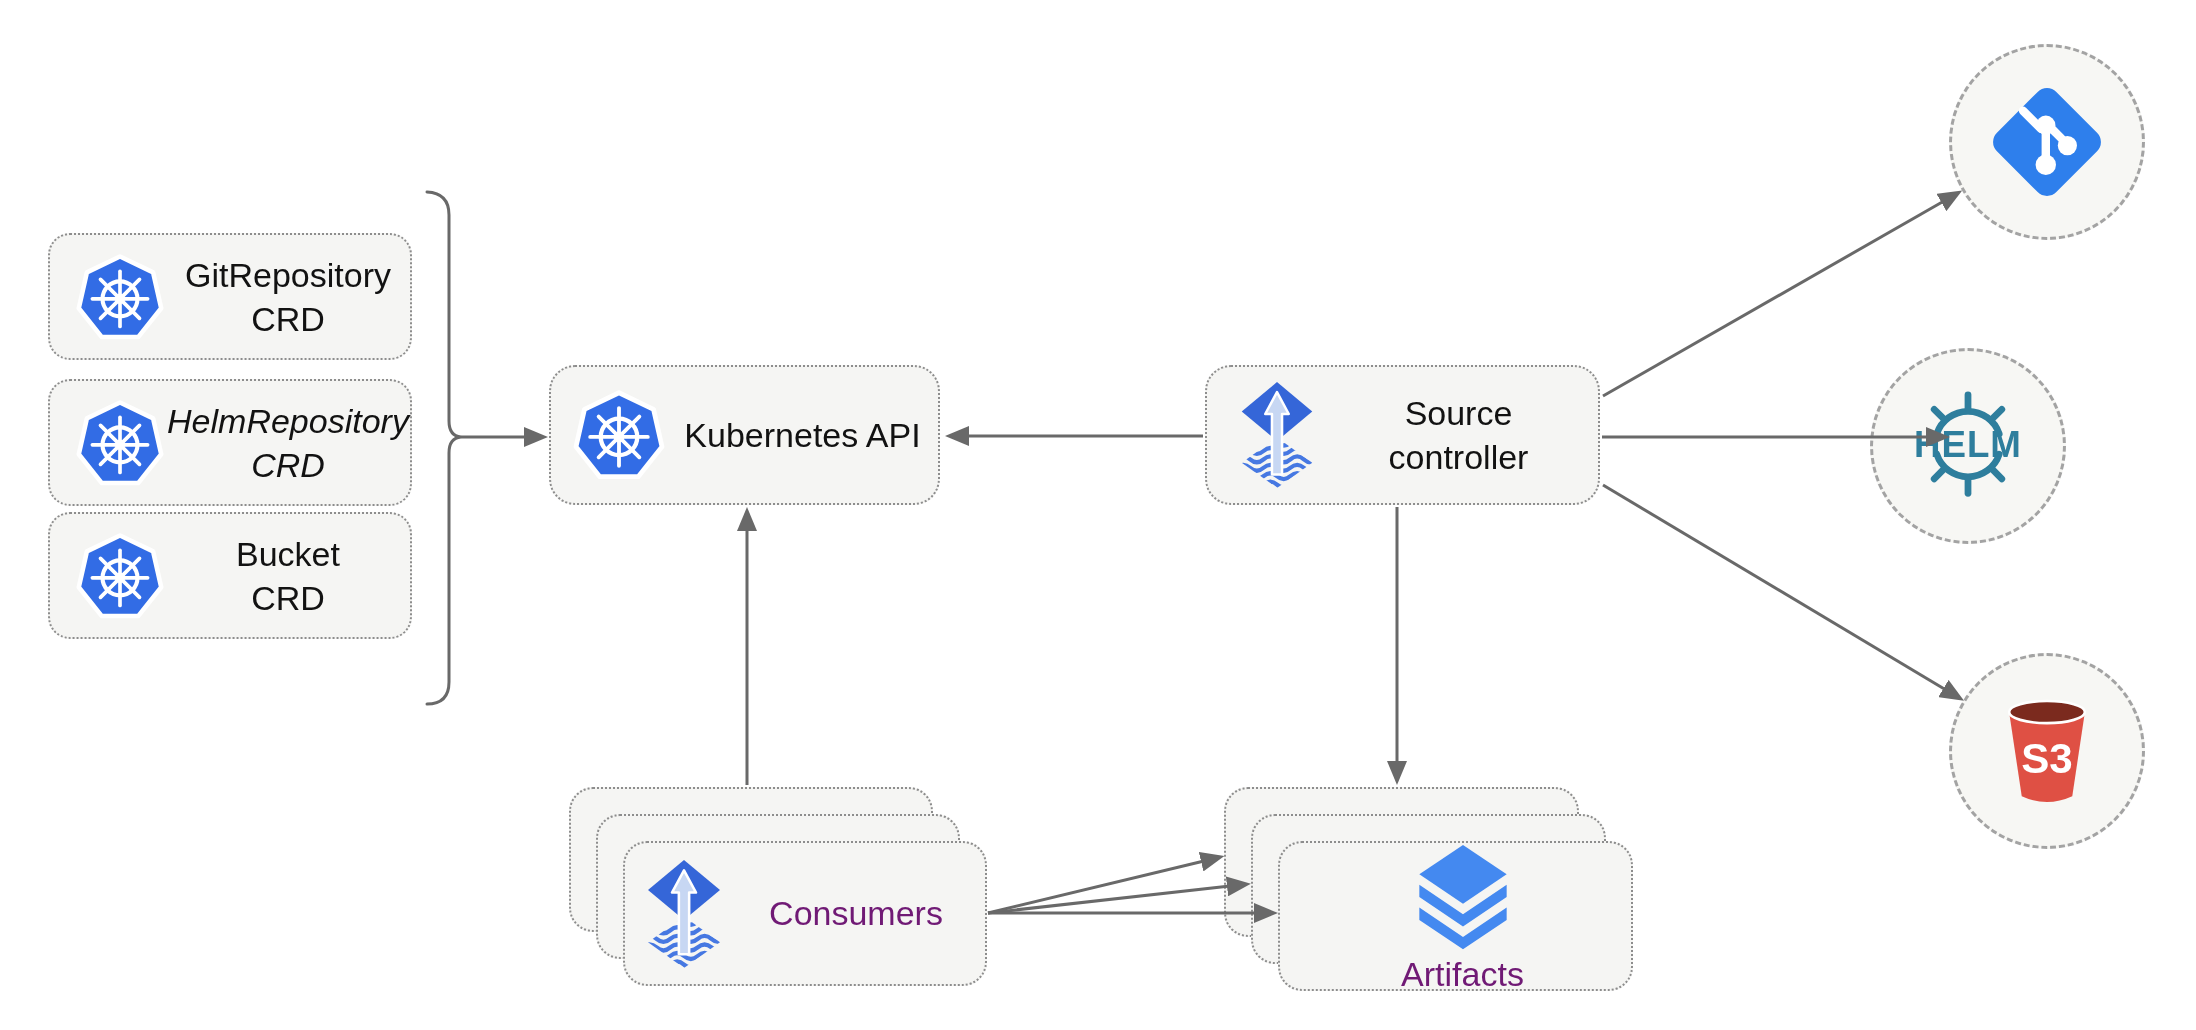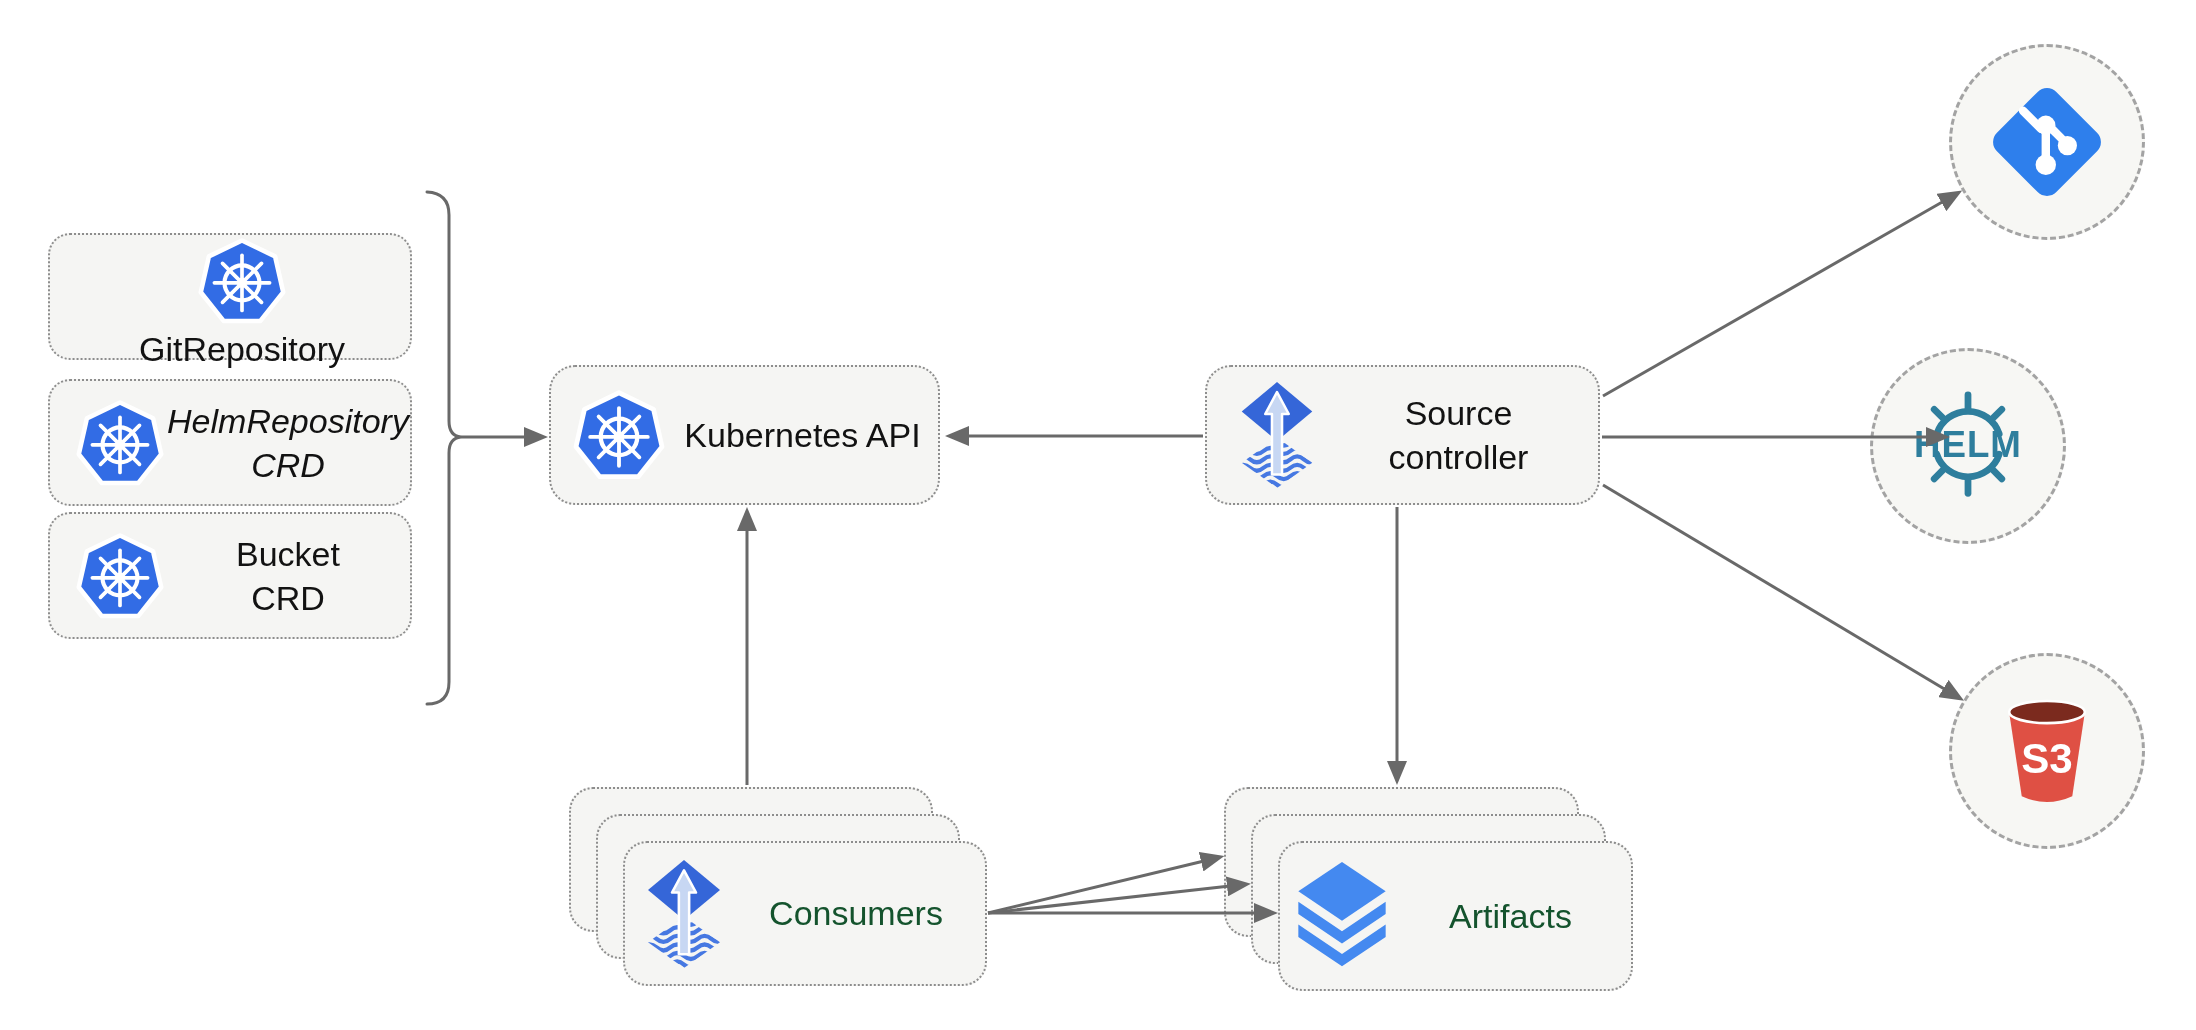--- a/index.html
+++ b/index.html
@@ -7,36 +7,36 @@
     position:relative;width:2196px;height:1030px;background:#ffffff;overflow:hidden;
     font-family:"Liberation Sans","DejaVu Sans",sans-serif;color:#121212;
   }
   .node{
     position:absolute;box-sizing:border-box;background:#f5f5f3;
     border:2px dotted #8d8d8d;display:flex;align-items:center;
   }
   .node .label{flex:1;text-align:center;font-size:34px;line-height:44px;color:#121212;}
   .node .label .ln{display:block;}
   .crd{left:48px;width:364px;height:127px;border-radius:22px;padding-left:24px;}
-  .crd-0{top:233px;flex-direction:column;}
+  .crd-0{top:233px;}
   .crd-1{top:379px;font-style:italic;}
   .crd-2{top:512px;}
   .k8s-api{left:549px;top:365px;width:391px;height:140px;border-radius:26px;padding-left:20px;}
   .source{left:1205px;top:365px;width:395px;height:140px;border-radius:26px;padding-left:28px;}
   .stackbox{
     position:absolute;box-sizing:border-box;background:#f5f5f3;
     border:2px dotted #8d8d8d;border-radius:24px;width:364px;height:145px;
   }
   .consumers-back{left:569px;top:787px;}
   .consumers-mid{left:596px;top:814px;}
   .consumers-front{left:623px;top:841px;display:flex;align-items:center;padding-left:16px;}
   .artifacts-back{left:1224px;top:787px;width:355px;height:150px;}
   .artifacts-mid{left:1251px;top:814px;width:355px;height:150px;}
-  .artifacts-front{left:1278px;top:841px;width:355px;height:150px;display:flex;align-items:center;padding-left:14px;}
-  .stackbox .label{flex:1;text-align:center;font-size:34px;color:#14532d;}
+  .artifacts-front{left:1278px;top:841px;width:355px;height:150px;display:flex;align-items:center;padding-left:14px;flex-direction:column;}
+  .stackbox .label{flex:1;text-align:center;font-size:34px;color:#701a75;}
   .circle{
     position:absolute;box-sizing:border-box;width:196px;height:196px;border-radius:50%;
     background:#f7f7f4;border:3px dashed #a3a3a3;display:flex;align-items:center;justify-content:center;
   }
   .circle-git{left:1949px;top:44px;}
   .circle-helm{left:1870px;top:348px;}
   .circle-s3{left:1949px;top:653px;justify-content:center;}
   .icon{flex:0 0 auto;}
   svg.overlay{position:absolute;left:0;top:0;pointer-events:none;}
   svg text{font-family:"Liberation Sans","DejaVu Sans",sans-serif;}

